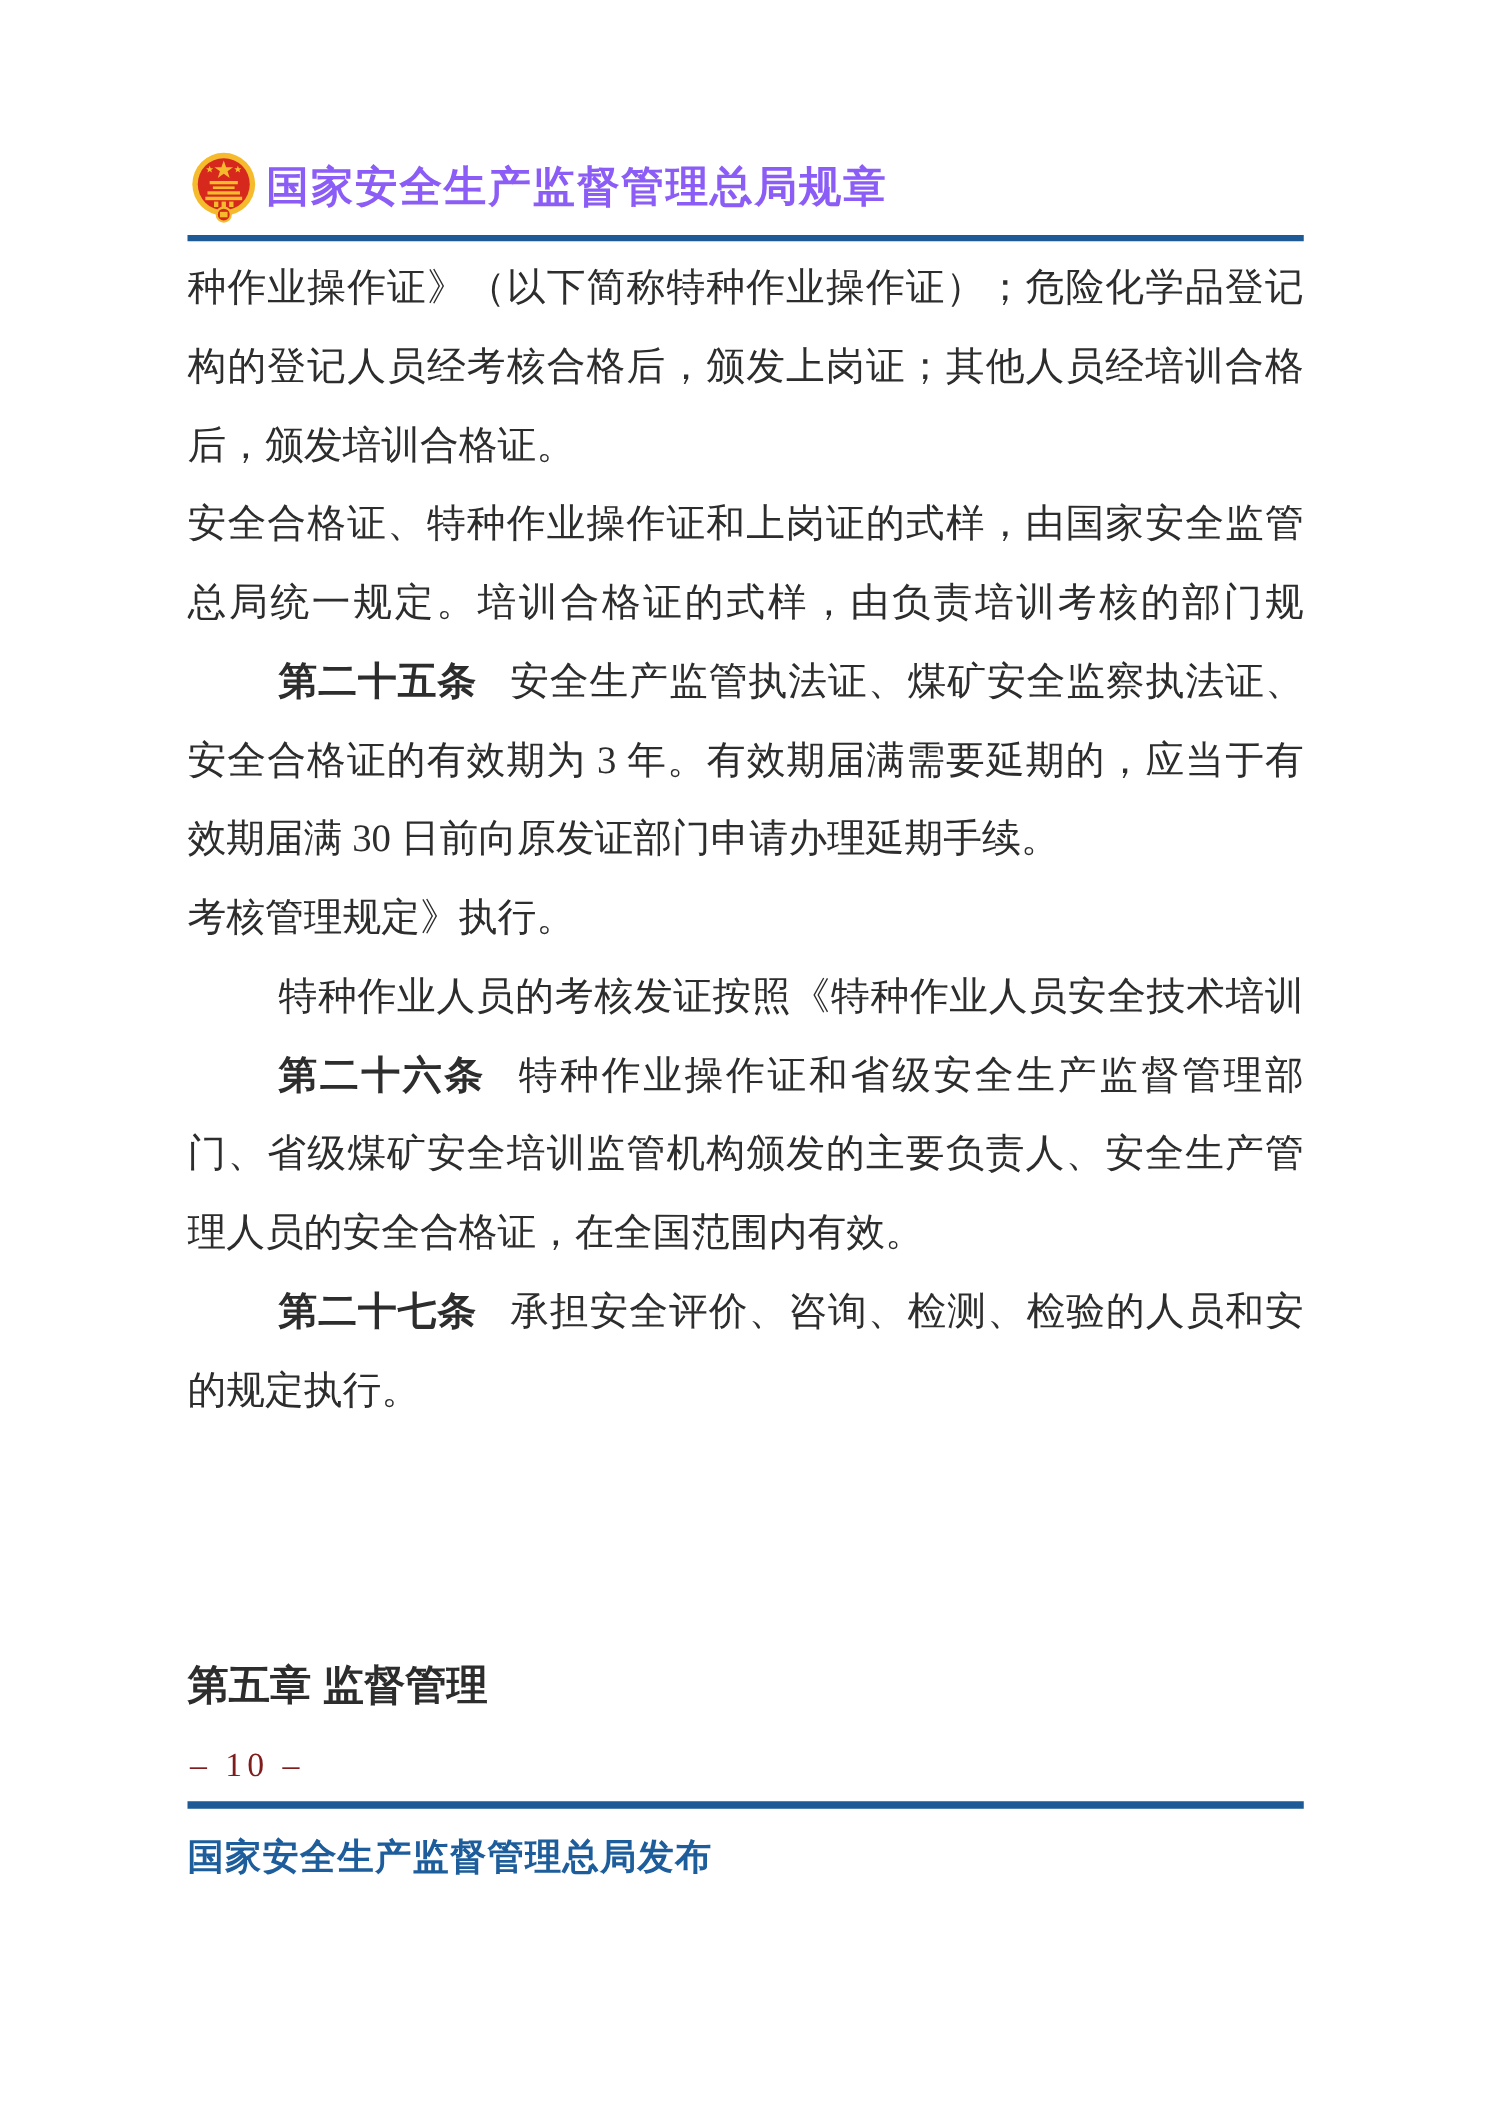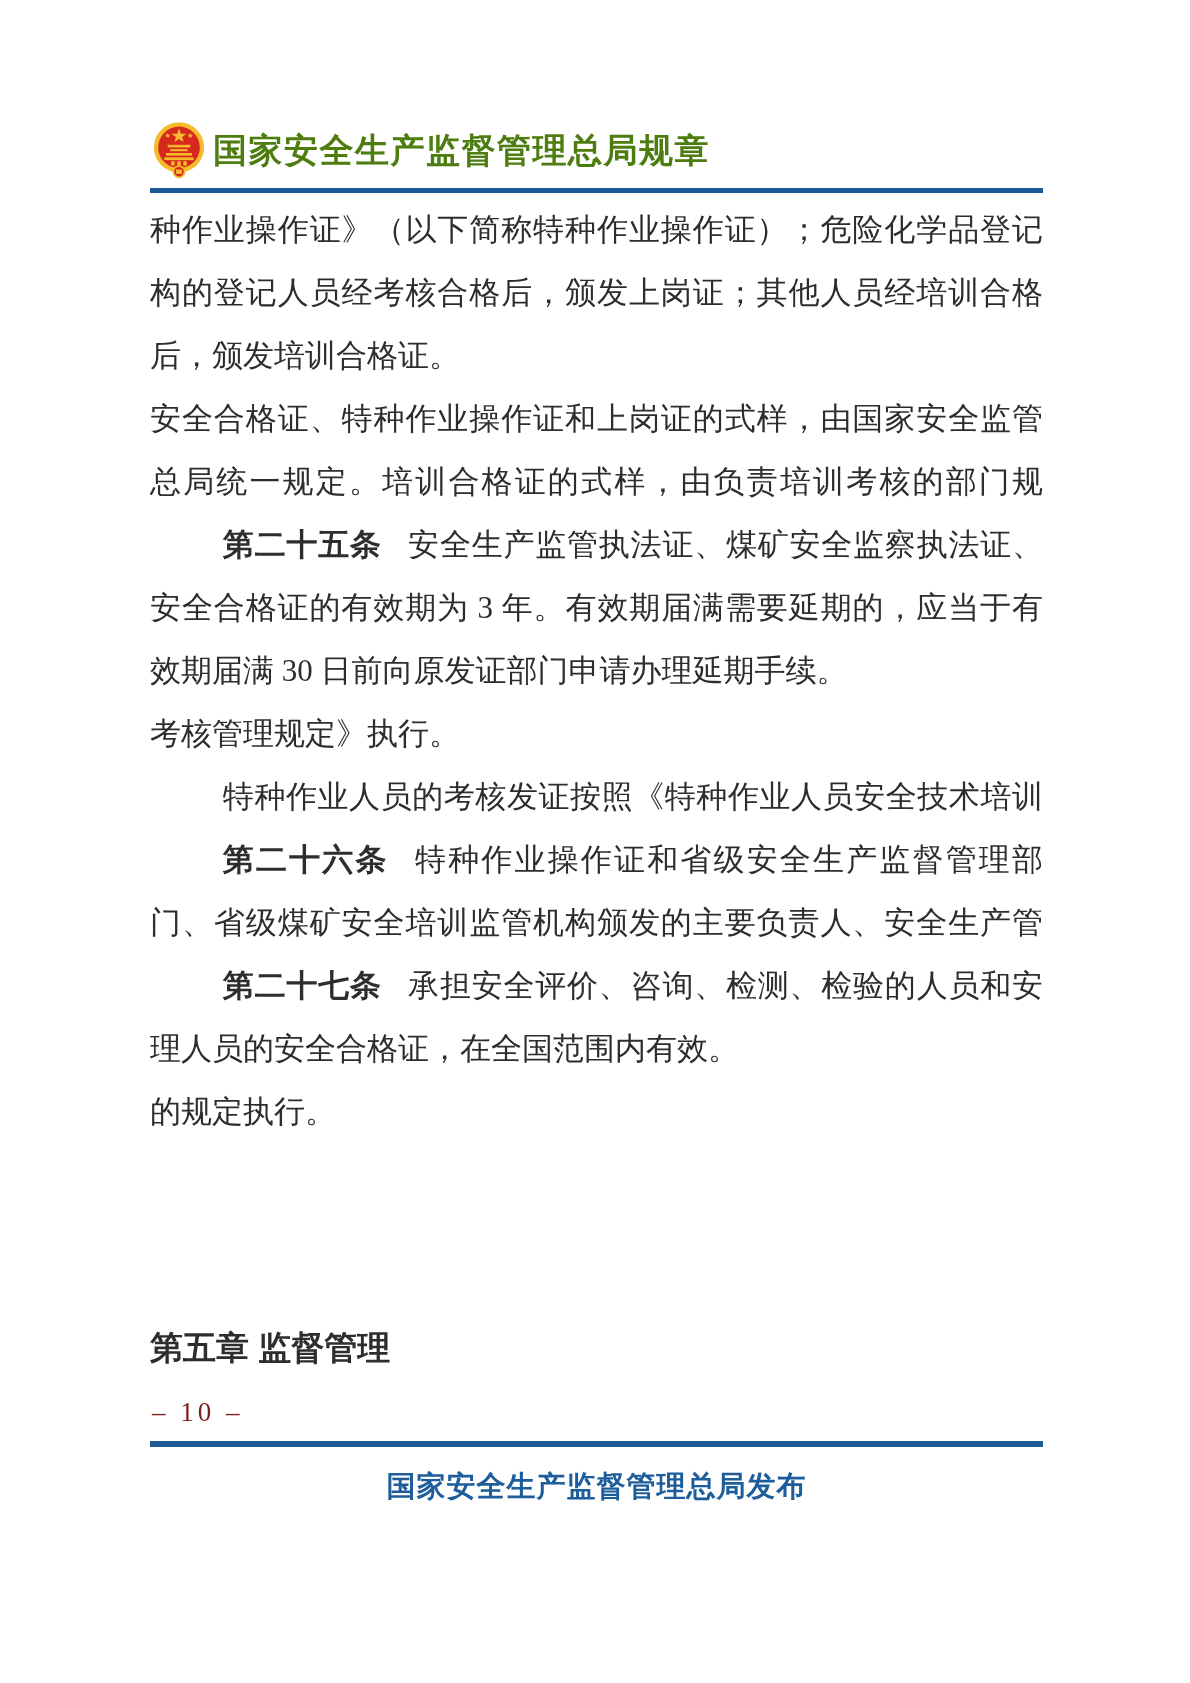--- a/index.html
+++ b/index.html
@@ -13,21 +13,21 @@
   }
 
   
   .emblem {
     position:absolute; left:153px; top:121px;
     width:52px; height:58px;
   }
   .header-title {
     position:absolute; left:213px; top:129px;
     font-size:34px; line-height:44px;
-    font-weight:bold; color:#4d7c0f;
+    font-weight:bold; color:#8b5cf6;
     letter-spacing:1.5px;
     white-space:nowrap;
     text-align:right;
   }
   .header-rule {
     position:absolute; left:150px; top:188px;
     width:893px; height:5px;
     background:#1d5a96;
   }
 
@@ -67,21 +67,21 @@
     letter-spacing:4px;
   }
   .bottom-rule {
     position:absolute; left:150px; top:1441px;
     width:893px; height:6px;
     background:#1d5a96;
   }
   .footer-text {
     position:absolute; left:150px; top:1464px;
     width:893px;
-    text-align:center;
+    text-align:left;
     font-size:29px; line-height:44px;
     font-weight:bold; color:#1d5d9b;
     letter-spacing:1px;
   }
 </style>
 </head>
 <body>
 
 <div class="page">
 
@@ -116,22 +116,22 @@
       <div class="line"><span>后，颁发培训合格证。</span></div>
       <div class="line justify"><span>安全合格证、特种作业操作证和上岗证的式样，由国家安全监管</span></div>
       <div class="line justify"><span>总局统一规定。培训合格证的式样，由负责培训考核的部门规定。</span></div>
       <div class="line indent justify"><span class="article-no">第二十五条</span><span>安全生产监管执法证、煤矿安全监察执法证、</span></div>
       <div class="line justify"><span>安全合格证的有效期为 3 年。有效期届满需要延期的，应当于有</span></div>
       <div class="line"><span>效期届满 30 日前向原发证部门申请办理延期手续。</span></div>
       <div class="line"><span>考核管理规定》执行。</span></div>
       <div class="line indent justify"><span>特种作业人员的考核发证按照《特种作业人员安全技术培训</span></div>
       <div class="line indent justify"><span class="article-no">第二十六条</span><span>特种作业操作证和省级安全生产监督管理部</span></div>
       <div class="line justify"><span>门、省级煤矿安全培训监管机构颁发的主要负责人、安全生产管</span></div>
+      <div class="line"><span>理人员的安全合格证，在全国范围内有效。</span></div>
       <div class="line indent justify"><span class="article-no">第二十七条</span><span>承担安全评价、咨询、检测、检验的人员和安</span></div>
-      <div class="line"><span>理人员的安全合格证，在全国范围内有效。</span></div>
       <div class="line"><span>的规定执行。</span></div>
     </div>
 
   <div class="chapter-heading">第五章 监督管理</div>
 
   <div class="page-number">– 10 –</div>
   <div class="bottom-rule"></div>
   <div class="footer-text">国家安全生产监督管理总局发布</div>
 
 </div>

